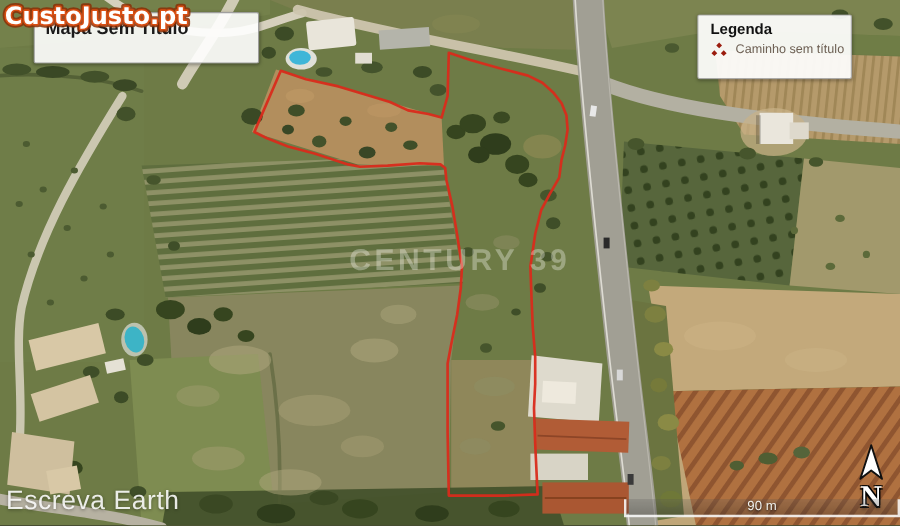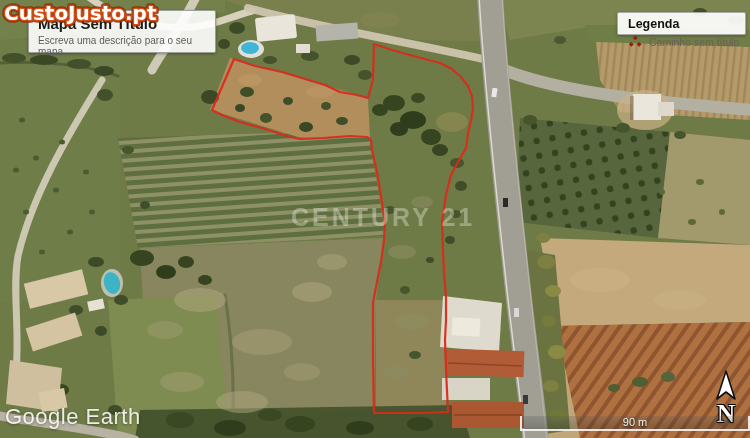--- a/index.html
+++ b/index.html
@@ -7,25 +7,25 @@
          font-family:"Liberation Sans",sans-serif;background:#6e7b46;}
   .stage svg.map{position:absolute;left:0;top:0;}
 
   
   .title-box{position:absolute;left:28px;top:10px;width:188px;height:43px;
     background:rgba(255,255,255,0.9);border:1px solid rgba(110,110,110,0.65);
     border-radius:2px;box-shadow:0 1px 3px rgba(0,0,0,0.35);padding:4px 8px 0 9px;box-sizing:border-box;}
   .title-box h1{margin:0;font-size:15px;line-height:17px;color:#1b1b1b;font-weight:bold;}
   .title-box p{margin:3px 0 0 0;font-size:10px;color:#5c5c5c;}
 
-  .legend-box{position:absolute;left:617px;top:12px;width:129px;height:23px;
+  .legend-box{position:absolute;left:581px;top:12px;width:129px;height:54px;
     background:rgba(255,255,255,0.92);border:1px solid rgba(120,120,120,0.6);
     border-radius:2px;box-shadow:0 1px 3px rgba(0,0,0,0.3);padding:4px 0 0 10px;box-sizing:border-box;}
   .legend-box h2{margin:0;font-size:12.5px;color:#111;font-weight:bold;}
-  .legend-item{display:flex;align-items:center;gap:7px;margin-top:4px;cursor:pointer;}
+  .legend-item{display:flex;align-items:flex-start;gap:7px;margin-top:4px;cursor:pointer;}
   .legend-item span{font-size:10.5px;color:#6e6054;}
 
   .custojusto{position:absolute;left:0px;top:0px;pointer-events:none;}
 
   .century{position:absolute;left:291px;top:203px;font-size:25px;font-weight:bold;
     letter-spacing:3px;color:rgba(248,248,244,0.34);pointer-events:none;}
 
   .gearth{position:absolute;left:5px;top:404px;font-size:22px;letter-spacing:0.5px;
     color:rgba(255,255,255,0.88);text-shadow:0 1px 3px rgba(0,0,0,0.4);}
 
@@ -237,45 +237,44 @@
     <g>
       <rect x="492" y="88" width="5" height="9" fill="#e8e8e8" transform="rotate(8 494 92)"></rect>
       <rect x="503" y="198" width="5" height="9" fill="#2a2a2a"></rect>
       <rect x="514" y="308" width="5" height="9" fill="#d8d8d8"></rect>
       <rect x="523" y="395" width="5" height="9" fill="#3a3a3a"></rect>
     </g>
 
     <polyline fill="none" stroke-width="2.2" stroke-linejoin="round" stroke-linecap="round" opacity="0.95" points="234,59 255,66 282,72 305,79 325,85 340,92 357,95 368,98 373,80 374,44 392,50 417,57 440,63 452,69 461,77 468,86 472,96 473,108 471,121 468,133 466,148 458,162 451,175 446,195 442,222 443,250 444,273 446,297 446,320 445,340 446,370 448,412 420,413 374,413 373,360 373,303 376,287 381,262 384,240 385,222 381,196 377,172 372,150 371,140 367,137 350,136 323,138 300,139 290,137 262,128 240,122 222,115 212,110 234,59" stroke="#d92b1b"></polyline>
   </svg>
 
-  <div class="century">CENTURY 21</div>
+  <div class="century">CENTURY 39</div>
 
   <div class="title-box">
     <h1>Mapa Sem Título</h1>
-    <p>Escreva uma descrição para o seu mapa.</p>
   </div>
 
   <svg class="custojusto" width="210" height="28">
     <text x="4" y="20" font-family="DejaVu Sans, sans-serif" font-size="20" font-weight="bold" paint-order="stroke" stroke="#8a2f06" stroke-width="5.5" stroke-linejoin="round" fill="none" opacity="0.85">CustoJusto.pt</text>
     <text x="4" y="20" font-family="DejaVu Sans, sans-serif" font-size="20" font-weight="bold" paint-order="stroke" stroke="#d94e12" stroke-width="2.6" stroke-linejoin="round" fill="#ffffff">CustoJusto.pt</text>
   </svg>
 
   <div class="legend-box">
     <h2>Legenda</h2>
     <div class="legend-item">
       <svg width="14" height="13">
         <rect x="5.6" y="1.2" width="3.4" height="3.4" fill="#9b1c0e" transform="rotate(45 7.3 2.9)"></rect>
         <rect x="1.6" y="7.6" width="3.4" height="3.4" fill="#9b1c0e" transform="rotate(45 3.3 9.3)"></rect>
         <rect x="9.4" y="7.6" width="3.4" height="3.4" fill="#9b1c0e" transform="rotate(45 11.1 9.3)"></rect>
       </svg>
       <span>Caminho sem título</span>
     </div>
   </div>
 
-  <div class="gearth">Google Earth</div>
+  <div class="gearth">Escreva Earth</div>
 
   <div class="compass">
     <svg width="28" height="32">
       <polygon points="14,1 23,29 14,22 5,29" fill="#ffffff" stroke="#111111" stroke-width="1.6" stroke-linejoin="round"></polygon>
     </svg>
     <span class="n">N</span>
   </div>
 
   <div class="scalebar">
     <span>90 m</span>

